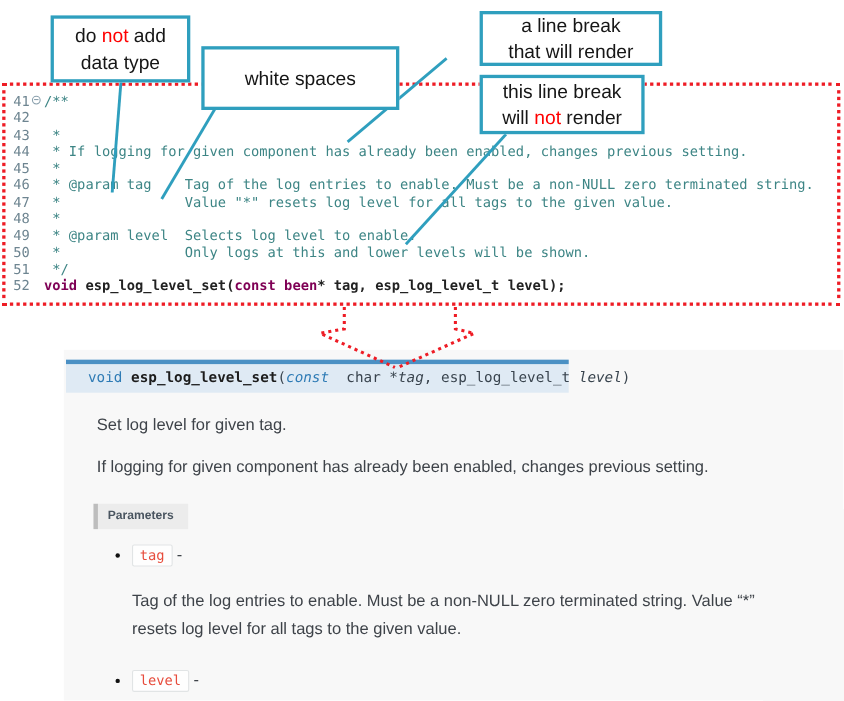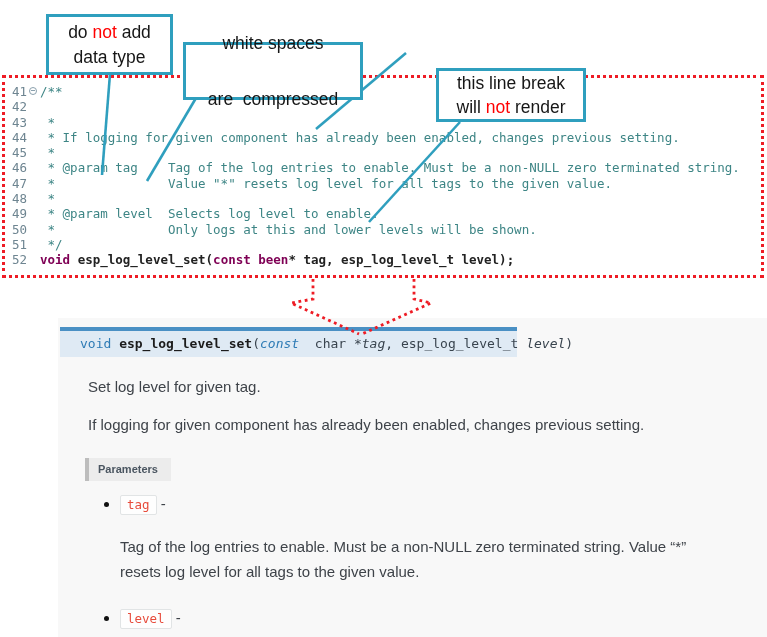--- a/index.html
+++ b/index.html
@@ -90,21 +90,24 @@
       <polyline points="414,279 414,299 431,303 362,334"></polyline>
     </g>
   </svg>
 
   <div class="callout" id="callout-0">
       <div class="cline"><span>do </span><span class="red">not</span><span> add</span></div>
       <div class="cline"><span>data type</span></div>
     </div>
   <div class="callout" id="callout-1">
       <div class="cline"><span>white spaces</span></div>
-      <div class="cline"><span>are  compressed</span></div>
+    </div>
+  <div class="callout" id="callout-2">
+      <div class="cline"><span>a line break</span></div>
+      <div class="cline"><span>that will render</span></div>
     </div>
   <div class="callout" id="callout-3">
       <div class="cline"><span>this line break</span></div>
       <div class="cline"><span>will </span><span class="red">not</span><span> render</span></div>
     </div>
 
   <div id="doc-panel">
     <div id="sig-bar"><span class="kw">void</span><span class="pln"> </span><span class="fn">esp_log_level_set</span><span class="pln">(</span><span class="kwi">const</span><span class="pln">  char *</span><span class="arg">tag</span><span class="pln">, esp_log_level_t </span><span class="arg">level</span><span class="pln">)</span></div>
     <p class="docp">Set log level for given tag.</p>
     <p class="docp">If logging for given component has already been enabled, changes previous setting.</p>

